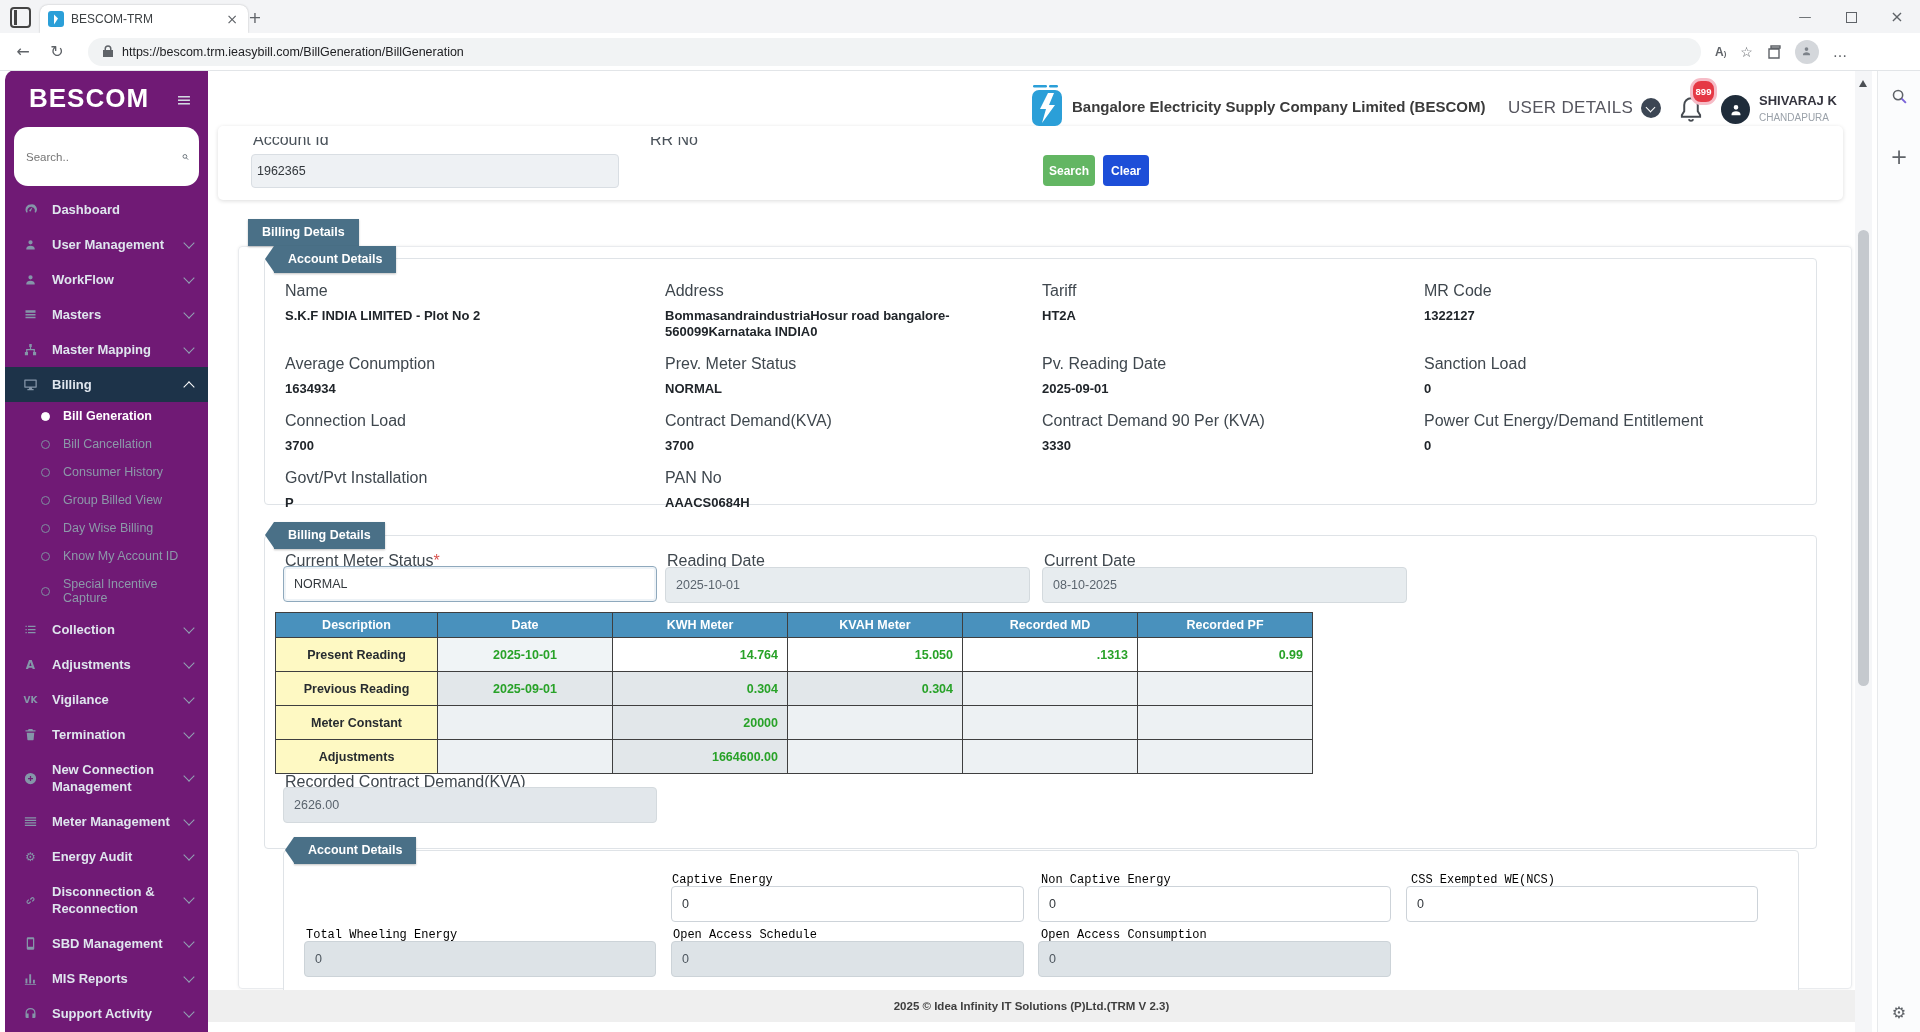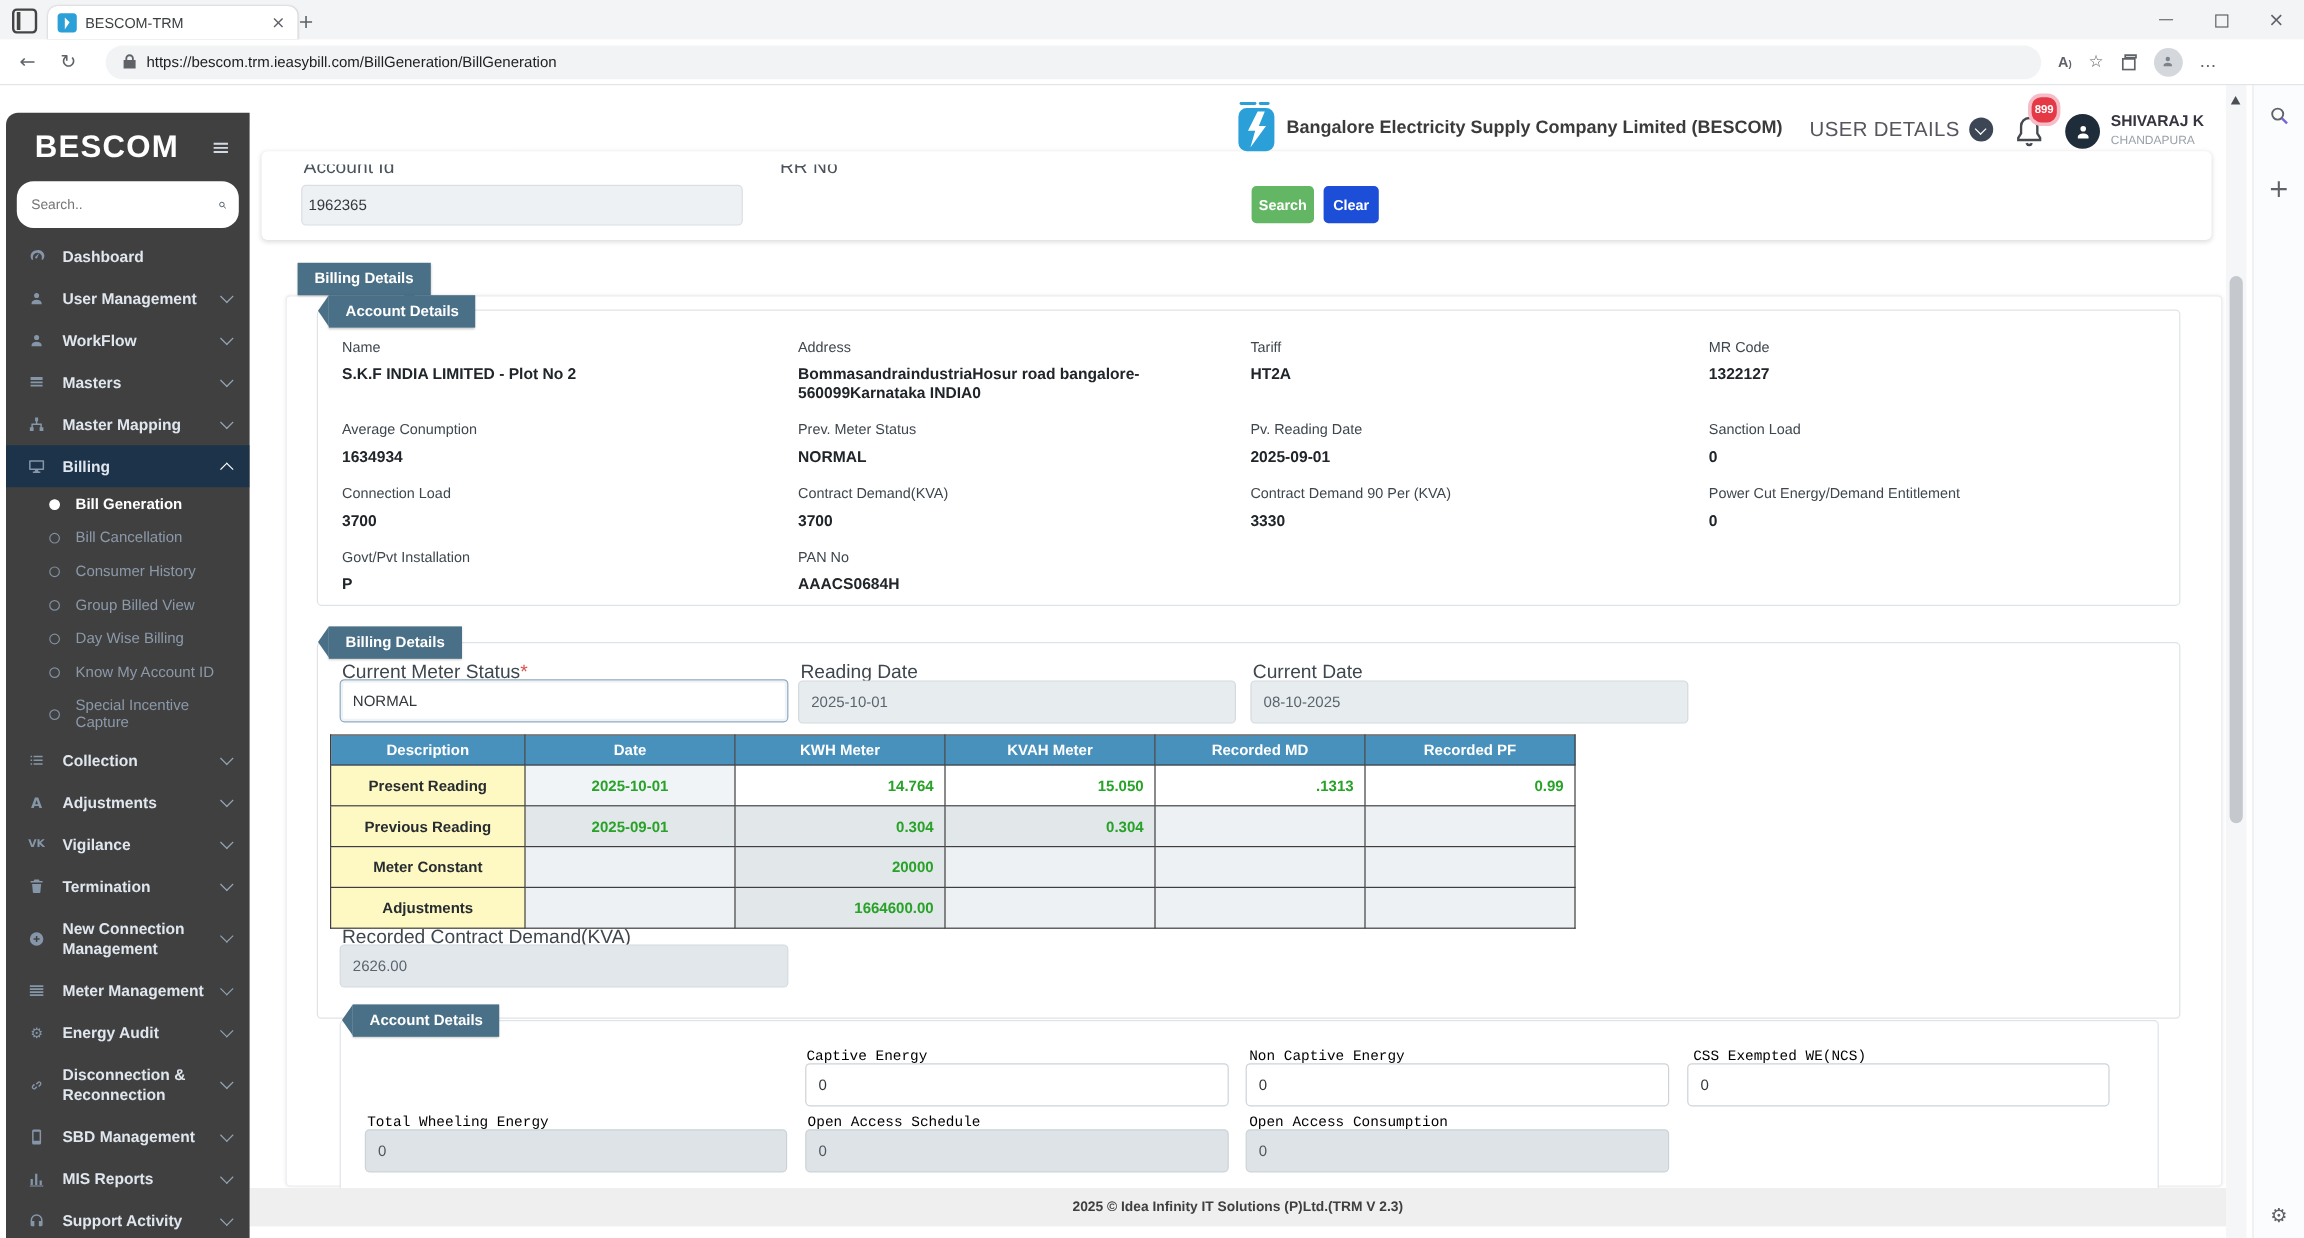--- a/index.html
+++ b/index.html
@@ -19,25 +19,25 @@
   .newtab{position:absolute;left:244px;top:8px;width:22px;height:22px;text-align:center;line-height:20px;font-size:16px;color:#5f6368;}
   .winctl{position:absolute;top:0;height:33px;width:46px;text-align:center;line-height:33px;color:#5f6368;font-size:13px;}
   .box-glyph{display:inline-block;width:9px;height:9px;border:1.4px solid #5f6368;vertical-align:middle;}
   #urlrow{position:absolute;top:33px;left:0;right:0;height:37px;background:#fff;border-bottom:1px solid #e2e5e8;display:flex;align-items:center;}
   .navbtn{width:34px;text-align:center;color:#5f6368;font-size:16px;}
   #omnibox{height:28px;width:1585px;margin-left:14px;background:#f1f3f4;border-radius:14px;display:flex;align-items:center;padding:0 14px;gap:8px;}
   #omnibox .url{font-size:12.5px;color:#202124;}
   .urlicons{display:flex;align-items:center;gap:14px;margin-left:14px;color:#5f6368;}
   .prof{width:24px;height:24px;border-radius:50%;background:#d4d7db;display:flex;align-items:center;justify-content:center;}
   
-  #sidebar{position:absolute;left:5px;top:70px;width:203px;bottom:0;background:#404040;border-top-left-radius:10px;overflow:hidden;z-index:10;margin-top:24px;}
+  #sidebar{position:absolute;left:5px;top:70px;width:203px;bottom:0;background:#701a75;border-top-left-radius:10px;overflow:hidden;z-index:10;}
   #brandrow{display:flex;align-items:center;justify-content:space-between;padding:13px 16px 4px 24px;}
   #brand{color:#fff;font-size:26px;font-weight:bold;letter-spacing:1px;}
   #burger{color:#d2d9e1;font-size:19px;}
-  #sideSearch{margin:9px 9px 6px;background:#fff;border-radius:14px;height:27px;display:flex;align-items:center;padding:6px 10px;}
+  #sideSearch{margin:9px 9px 6px;background:#fff;border-radius:14px;height:27px;display:flex;align-items:center;padding:16px 10px;}
   #sideSearch input{border:0;outline:0;background:transparent;font-size:11.5px;color:#333;flex:1;font-family:inherit;}
   .side-item{display:flex;align-items:center;gap:13px;padding:9px 15px 9px 17px;color:#dfe6ee;cursor:pointer;}
   .side-item.active{background:#1d3349;}
   .side-item .ic{width:17px;color:#8596a9;display:flex;justify-content:center;align-items:center;flex:0 0 17px;}
   .side-item .ic.ch{font-size:12px;font-weight:bold;font-family:"DejaVu Sans",sans-serif;}
   .side-item .lbl{flex:1;font-size:13px;font-weight:600;line-height:17px;}
   .chev{width:7px;height:7px;border-right:1.6px solid #93a3b4;border-bottom:1.6px solid #93a3b4;transform:rotate(45deg);margin-top:-4px;flex:0 0 7px;}
   .chev.up{transform:rotate(-135deg);margin-top:4px;border-color:#fff;}
   .sub-item{display:flex;align-items:center;gap:13px;padding:7px 15px 7px 36px;color:#8c99a9;font-size:12.5px;cursor:pointer;}
   .sub-item .blt{width:7px;height:7px;border:1.5px solid #7f8ea0;border-radius:50%;flex:0 0 7px;}
@@ -71,21 +71,21 @@
   .ribbon{position:absolute;background:#4a7087;color:#fff;font-size:12.5px;font-weight:bold;padding:6px 14px 7px;z-index:4;box-shadow:0 1px 2px rgba(0,0,0,.25);}
   .ribbon.fold-br:after{content:"";position:absolute;right:13px;bottom:-7px;border-top:7px solid #35576c;border-right:9px solid transparent;}
   .ribbon.fold-l:before{content:"";position:absolute;left:-9px;top:0;border-right:9px solid #4a7087;border-top:13px solid transparent;border-bottom:13px solid transparent;}
   .fs{position:absolute;border:1px solid #dfe3e7;border-radius:4px;background:#fff;z-index:1;}
   #fs1{left:56px;top:188px;width:1551px;height:245px;}
   #fs2{left:56px;top:465px;width:1551px;height:312px;}
   #fs3{left:75px;top:780px;width:1514px;height:160px;}
   
   #accFields{position:absolute;left:77px;top:212px;width:1510px;display:grid;grid-template-columns:380px 377px 382px auto;z-index:2;}
   .acc-cell{margin-bottom:15px;padding-right:18px;}
-  .f-label{font-size:12px;color:#3f474e;}
+  .f-label{font-size:16px;color:#3f474e;}
   .f-value{margin-top:8px;font-size:13px;font-weight:bold;color:#20252a;line-height:16px;}
   
   .fld-label{position:absolute;font-size:16px;color:#3f474e;z-index:2;}
   .req{color:#d9534f;}
   .fld-input{position:absolute;height:34px;border-radius:4px;font-size:12.5px;padding:0 10px;font-family:inherit;z-index:2;}
   .fld-input.sel{background:#fff;border:1px solid #8fa9bd;box-shadow:inset 0 0 0 2px #eef3f7;color:#32373c;}
   .fld-input.dis{background:#e7ecef;border:1px solid #d4dade;color:#5a646e;}
   
   #meterTable{position:absolute;left:67px;top:542px;border-collapse:collapse;table-layout:fixed;z-index:2;}
   #meterTable th{background:#4991bd;color:#fff;font-size:12.5px;font-weight:bold;height:22px;border:1px solid #3f3f3f;}

